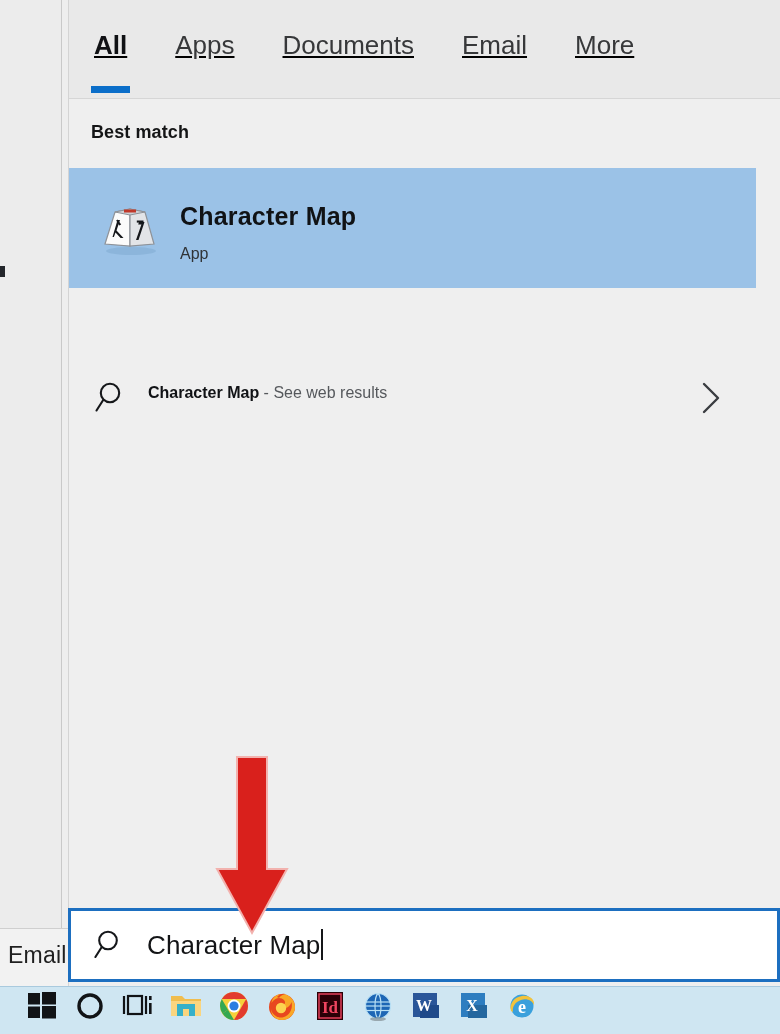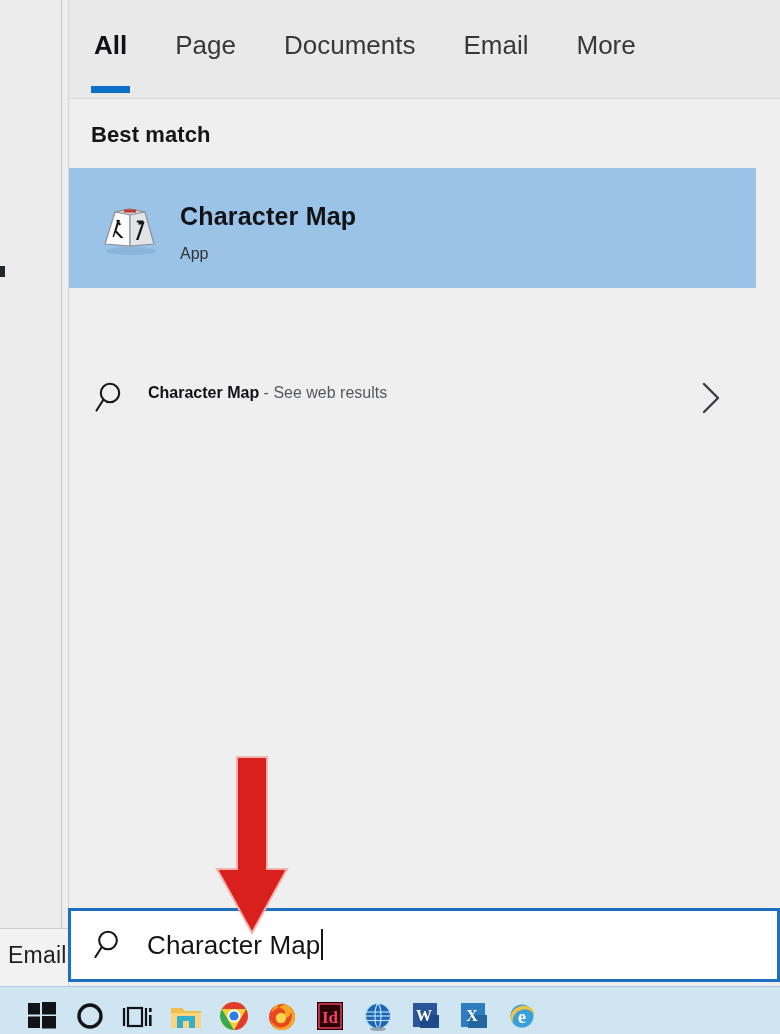--- a/index.html
+++ b/index.html
@@ -73,20 +73,21 @@
     background: #e9e9e9;
     border-bottom: 1px solid #d6d6d6;
   }
   .tabs {
     position: absolute;
     left: 0; top: 0;
     height: 99px;
     display: flex;
     align-items: center;
     white-space: nowrap;
+    text-decoration: underline;
   }
   .tab {
     position: relative;
     height: 99px;
     display: flex;
     align-items: center;
     padding: 0 0 8px 0;
     font-size: 26px;
     color: #37383a;
     cursor: default;
@@ -101,21 +102,21 @@
     content: "";
     position: absolute;
     left: -3px; right: -3px;
     bottom: 6px;
     height: 7px;
     background: #0b6ec9;
   }
 
   
   .section-heading {
-    font-size: 22px;
+    font-size: 18px;
     font-weight: bold;
     color: #141516;
     letter-spacing: .1px;
   }
   .heading-best-match {
     position: absolute;
     left: 22px; top: 122px;
   }
   .heading-search-web {
     position: absolute;
@@ -225,21 +226,21 @@
     width: 780px; height: 48px;
     background: #cfe6f2;
     border-top: 1px solid #a9cade;
     display: flex;
     align-items: center;
   }
   .task-item {
     flex: 0 0 auto;
     width: 48px; height: 40px;
     display: flex;
-    align-items: flex-end;
+    align-items: flex-start;
     justify-content: center;
     cursor: default;
   }
   .task-gap { flex: 0 0 auto; width: 18px; }
 
   
   .anno-arrow {
     position: absolute;
     left: 206px; top: 757px;
     width: 92px; height: 190px;
@@ -261,21 +262,21 @@
   </div>
 
   <div class="flyout">
 
     <div class="tabstrip">
       <div class="tabs">
         <div class="tab first active">
           <span>All</span>
         </div>
         <div class="tab">
-          <span>Page</span>
+          <span>Apps</span>
         </div>
         <div class="tab">
           <span>Documents</span>
         </div>
         <div class="tab">
           <span>Email</span>
         </div>
         <div class="tab">
           <span>More</span>
         </div>

